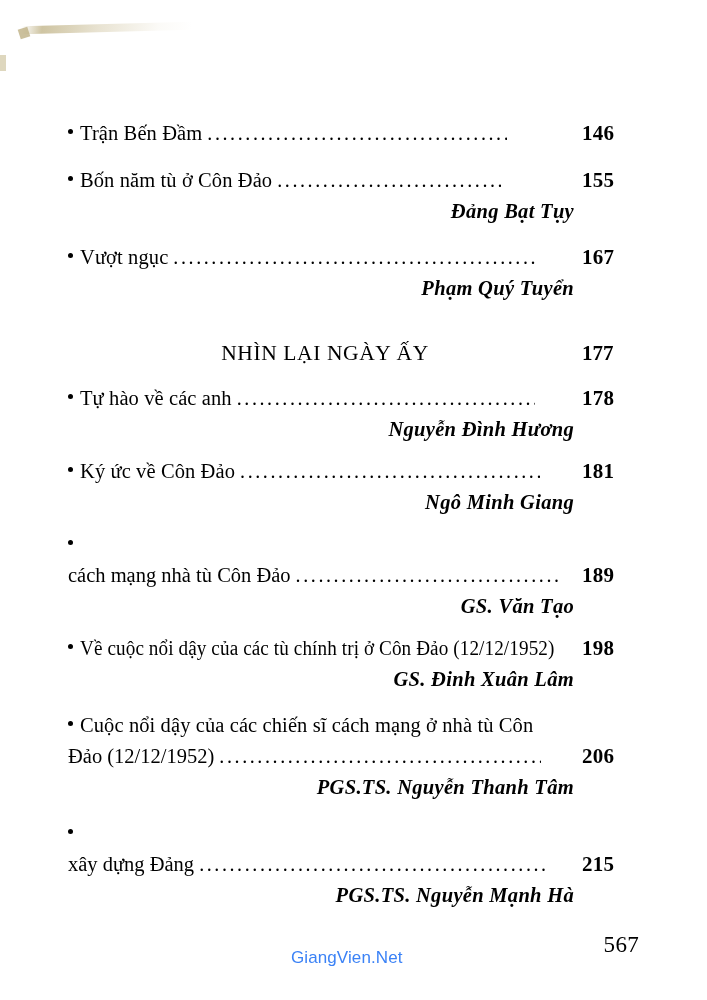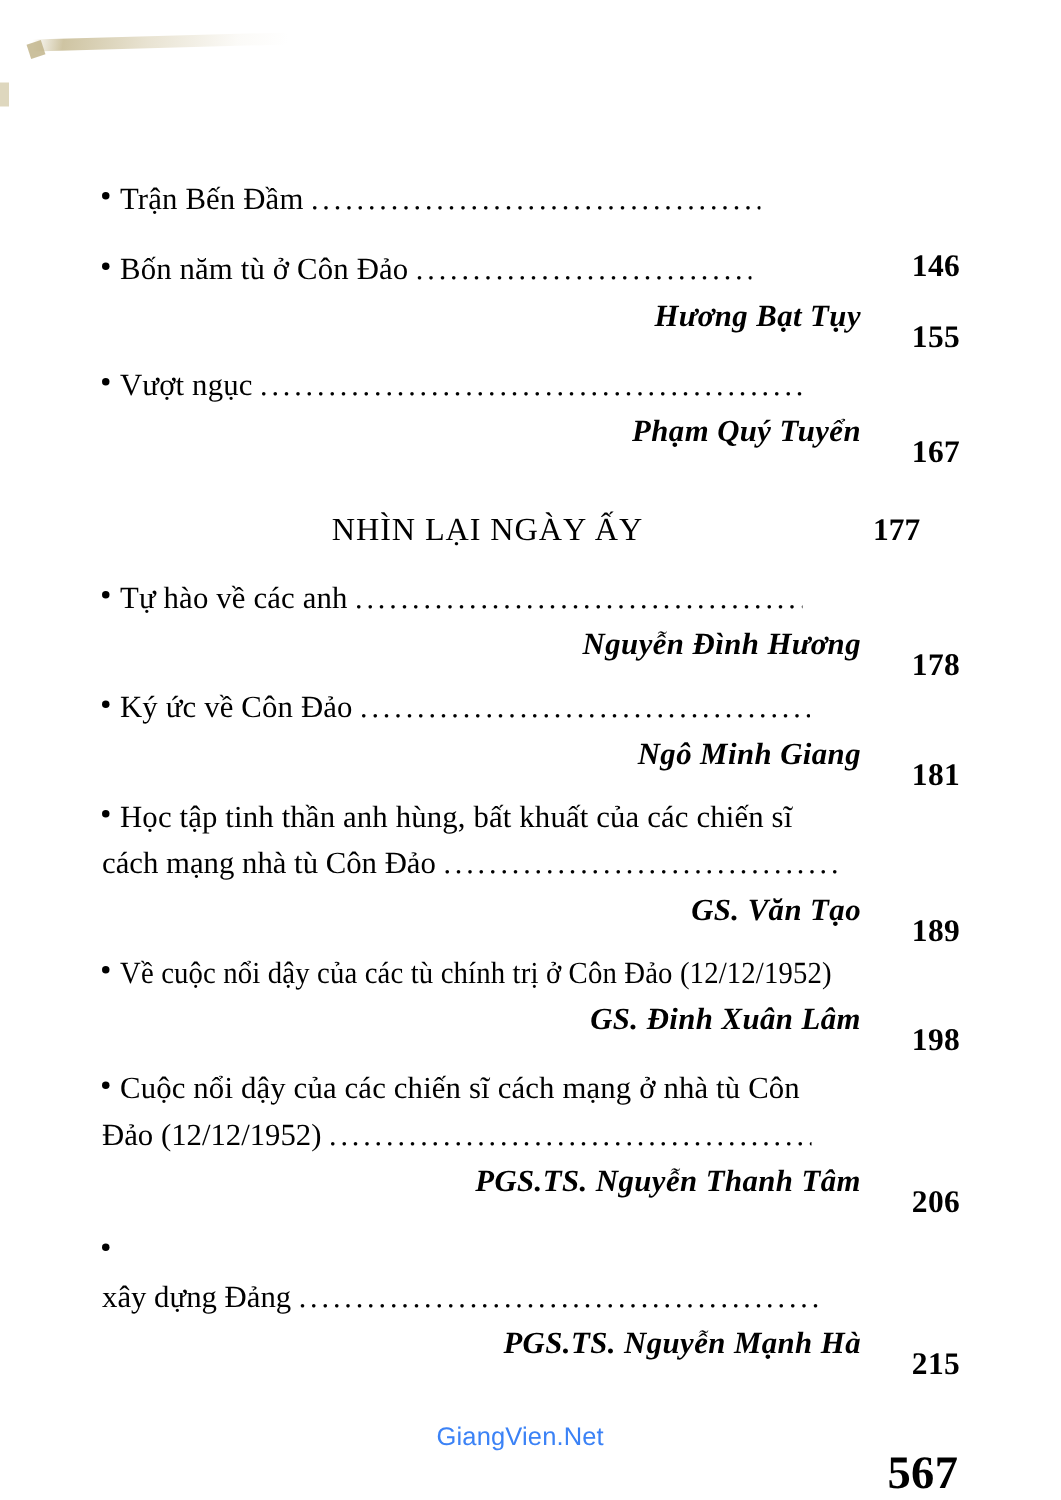--- a/index.html
+++ b/index.html
@@ -101,25 +101,24 @@
     letter-spacing: 2.6px;
     font-size: 20px;
     margin-left: 5px;
   }
 
   .pageno {
     position: absolute;
     right: 0;
     top: 0;
     width: 58px;
-    text-align: right;
+    text-align: left;
     font-size: 21px;
     font-weight: 700;
     letter-spacing: 0.2px;
-    margin-top: 44px;
   }
 
   
   .cont-line {
     position: relative;
     font-size: 20.5px;
     line-height: 31px;
     white-space: nowrap;
   }
 
@@ -177,23 +176,23 @@
     top: 948px;
     color: #3b82f6;
     font-family: "Liberation Sans", "DejaVu Sans", sans-serif;
     font-size: 17px;
     letter-spacing: 0.1px;
     font-weight: 400;
   }
   .folio {
     position: absolute;
     right: 68px;
-    top: 964px;
-    font-size: 31px;
-    font-weight: 700;
+    top: 932px;
+    font-size: 23px;
+    font-weight: 400;
     letter-spacing: 0.3px;
   }
   .sp-12 { height: 12px; }
   .sp-16 { height: 16px; }
   .sp-34 { height: 34px; }
 </style>
 </head>
 <body>
 
 <div class="page">
@@ -211,21 +210,21 @@
       </div>
     </div>
 
     <div class="sp-16"></div>
 
     <div class="entry">
       <div class="title-line">
         <span class="bullet"></span><span class="ttext">Bốn năm tù ở Côn Đảo</span><span class="leader" style="width:224px">...........................................................................................</span>
         <span class="pageno">155</span>
       </div>
-      <div class="author">Hương Bạt Tụy</div>
+      <div class="author">Đảng Bạt Tụy</div>
     </div>
 
     <div class="sp-16"></div>
 
     <div class="entry">
       <div class="title-line">
         <span class="bullet"></span><span class="ttext">Vượt ngục</span><span class="leader" style="width:366px">...........................................................................................</span>
         <span class="pageno">167</span>
       </div>
       <div class="author">Phạm Quý Tuyển</div>
@@ -257,21 +256,21 @@
         <span class="bullet"></span><span class="ttext">Ký ức về Côn Đảo</span><span class="leader" style="width:300px">...........................................................................................</span>
         <span class="pageno">181</span>
       </div>
       <div class="author">Ngô Minh Giang</div>
     </div>
 
     <div class="sp-12"></div>
 
     <div class="entry">
       <div class="title-line">
-        <span class="bullet"></span><span class="ttext">Học tập tinh thần anh hùng, bất khuất của các chiến sĩ</span>
+        <span class="bullet"></span>
       </div>
       <div class="cont-line">
         <span class="ttext">cách mạng nhà tù Côn Đảo</span><span class="leader" style="width:262px">...........................................................................................</span>
         <span class="pageno">189</span>
       </div>
       <div class="author">GS. Văn Tạo</div>
     </div>
 
     <div class="sp-12"></div>
 

